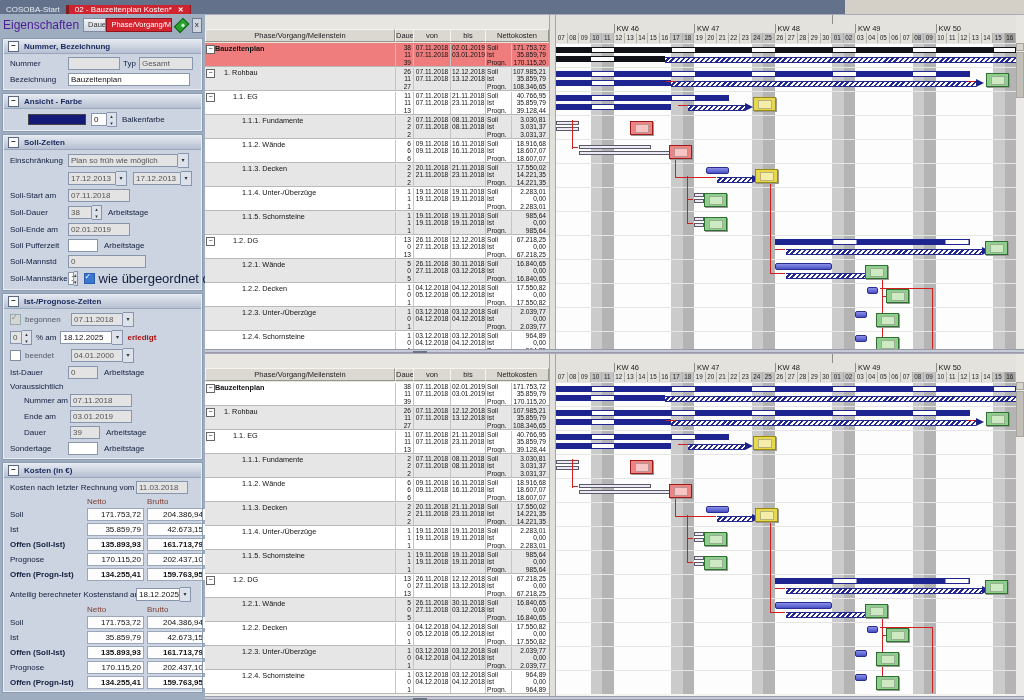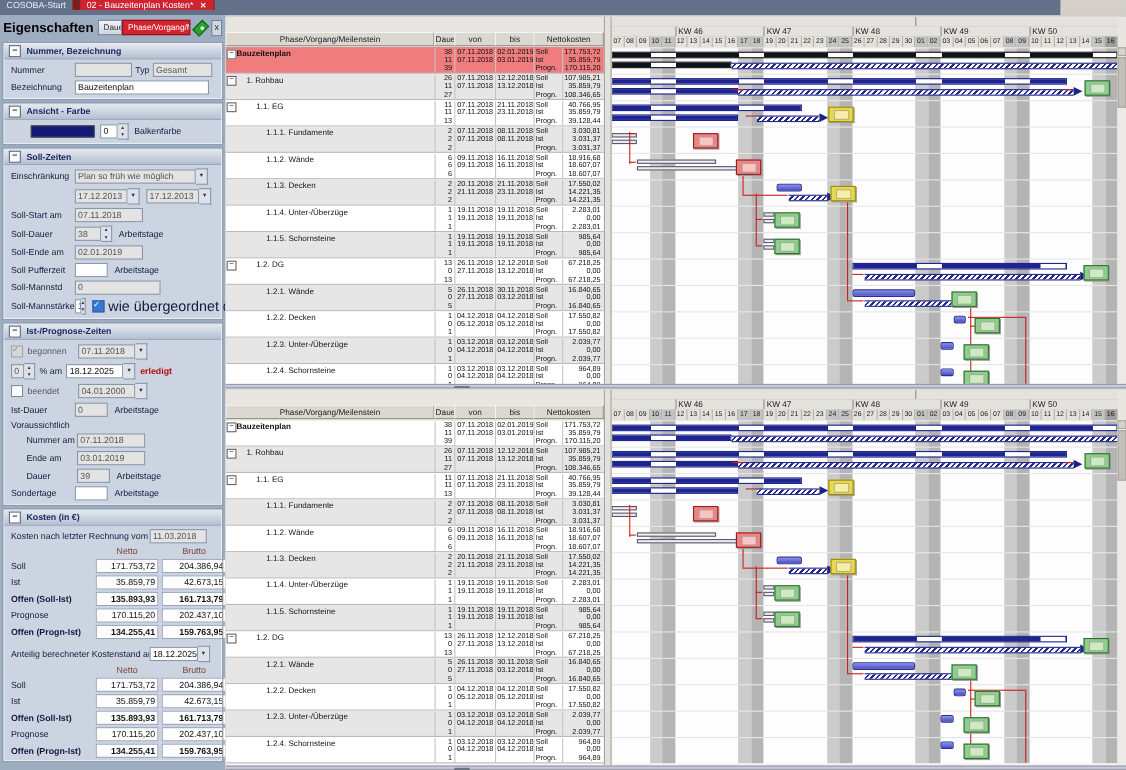--- a/index.html
+++ b/index.html
@@ -1,26 +1,26 @@
 <!DOCTYPE html>
 <html><head>
 <meta charset="utf-8">
 <style>
   html,body{margin:0;padding:0;background:#555}
   #app{position:relative;width:1024px;height:700px;background:#d4d0c8;overflow:hidden;
        font-family:"Liberation Sans",sans-serif;-webkit-font-smoothing:antialiased}
   
-  #topbar{position:absolute;left:0;top:0;width:964px;height:14px;background:#63718b;display:flex;align-items:flex-start}
+  #topbar{position:absolute;left:0;top:0;width:845px;height:14px;background:#63718b;display:flex;align-items:flex-end}
   .tab{font-size:8px;display:flex;align-items:center;padding:0 6px;color:#e8ecf2}
-  .tab.red{background:#cf2330;color:#fff;border-left:7px solid #7f1d1d;border-right:1px solid #9a1a22}
+  .tab.red{background:#cf2330;color:#fff;border-left:3px solid #7f1d1d;border-right:1px solid #9a1a22}
   .tab .tx{margin-left:6px;font-size:7px;font-weight:bold}
   
   #leftpanel{position:absolute;left:0;top:14px;width:205px;height:686px;background:#9fadc0;overflow:hidden}
   #phead{height:22px;display:flex;align-items:center;padding:0 3px}
-  #ptitle{font-size:12px;font-weight:bold;color:#000000;flex:0 0 auto;margin-right:4px}
+  #ptitle{font-size:12px;font-weight:normal;color:#4c1d95;flex:0 0 auto;margin-right:4px}
   .hbtn{height:14px;font-size:7.5px;border:1px solid #7d8ca2;background:linear-gradient(#f2f4f8,#cfd6e0);
         color:#333;padding:0 4px;line-height:12px;white-space:nowrap;overflow:hidden}
   .hbtn.red{background:#d42430;color:#fff;border-color:#8d141c;max-width:78px}
   #navdia{width:11px;height:11px;background:#27a22f;border:1px solid #156019;transform:rotate(45deg);margin:0 5px;position:relative}
   #navdia::after{content:"";position:absolute;left:3px;top:3px;width:3px;height:3px;background:#d9f4da}
   #pclose{width:13px;height:13px;border:1px solid #6c7a90;background:#cfd6e0;font-size:8px;line-height:11px;text-align:center;color:#222}
   .sec{margin:3px 3px 4px 3px;background:#ccd4e1;border:1px solid #e9edf4;outline:1px solid #8d9bb0}
   .shead{height:13px;background:linear-gradient(#e3e8ef,#b6c0d2);display:flex;align-items:center;
          font-weight:bold;color:#17265c;font-size:8px;border-bottom:1px solid #9aa6ba}
   .tg2{width:9px;height:9px;border:1px solid #5a6880;background:#fdfdfd;margin:0 5px 0 4px;
@@ -40,21 +40,21 @@
       font-size:6px;line-height:12px;text-align:center;color:#333}
   .dd::after{content:"▾"}
   .cb{width:9px;height:9px;border:1px solid #7e8da2;background:#fff;margin-right:4px;position:relative;flex:0 0 auto}
   .cb.on{background:#3a78d0;border-color:#2a5cb0}
   .cb.on::after{content:"✓";color:#fff;font-size:8px;position:absolute;left:0;top:-2px}
   .cb.dison{background:#d6d6d6;border-color:#9aa}
   .cb.dison::after{content:"✓";color:#888;font-size:8px;position:absolute;left:0;top:-2px}
   .redtx{color:#b01010;font-weight:bold}
   .swatch{width:56px;height:9px;background:#131a78;border:1px solid #444;margin-right:5px}
   .kg{display:grid;grid-template-columns:74px 57px 59px;column-gap:3px;row-gap:2px;margin:2px 6px;font-size:8px;color:#101c3c;align-items:center}
-  .kg .khd{color:#7c4034;text-align:center;font-size:8px}
+  .kg .khd{color:#7c4034;font-size:8px}
   .kg .kv{box-sizing:border-box;height:13px;border:1px solid #9aa6ba;background:#fdfdfd;line-height:11px;padding:0 2px;text-align:right;color:#111}
   .kg .b{font-weight:bold}
   
   #ganttArea{position:absolute;left:205px;top:14px;width:819px;height:686px;background:#cfd3da;overflow:hidden}
   .panel{position:absolute;left:0;width:819px;background:#f3f2ef;overflow:hidden;border-top:1px solid #aab;box-sizing:border-box}
   .pz{position:absolute;left:0;top:0;width:819px;height:28px;background:#e8e6e1;border-bottom:1px solid #9a988f}
   .th{position:absolute;top:14px;height:13px;background:#dbd8d1;border:1px solid;border-color:#f6f4ef #97948b #97948b #f6f4ef;
       font-size:7.5px;text-align:center;line-height:12px;color:#222;box-sizing:border-box}
   .tlrow{position:absolute;left:351px;width:460px;background:#e4e2dd;border-bottom:1px solid #b5b2aa;overflow:hidden}
   .wk{position:absolute;top:0;font-size:7.5px;color:#222;line-height:9px}

